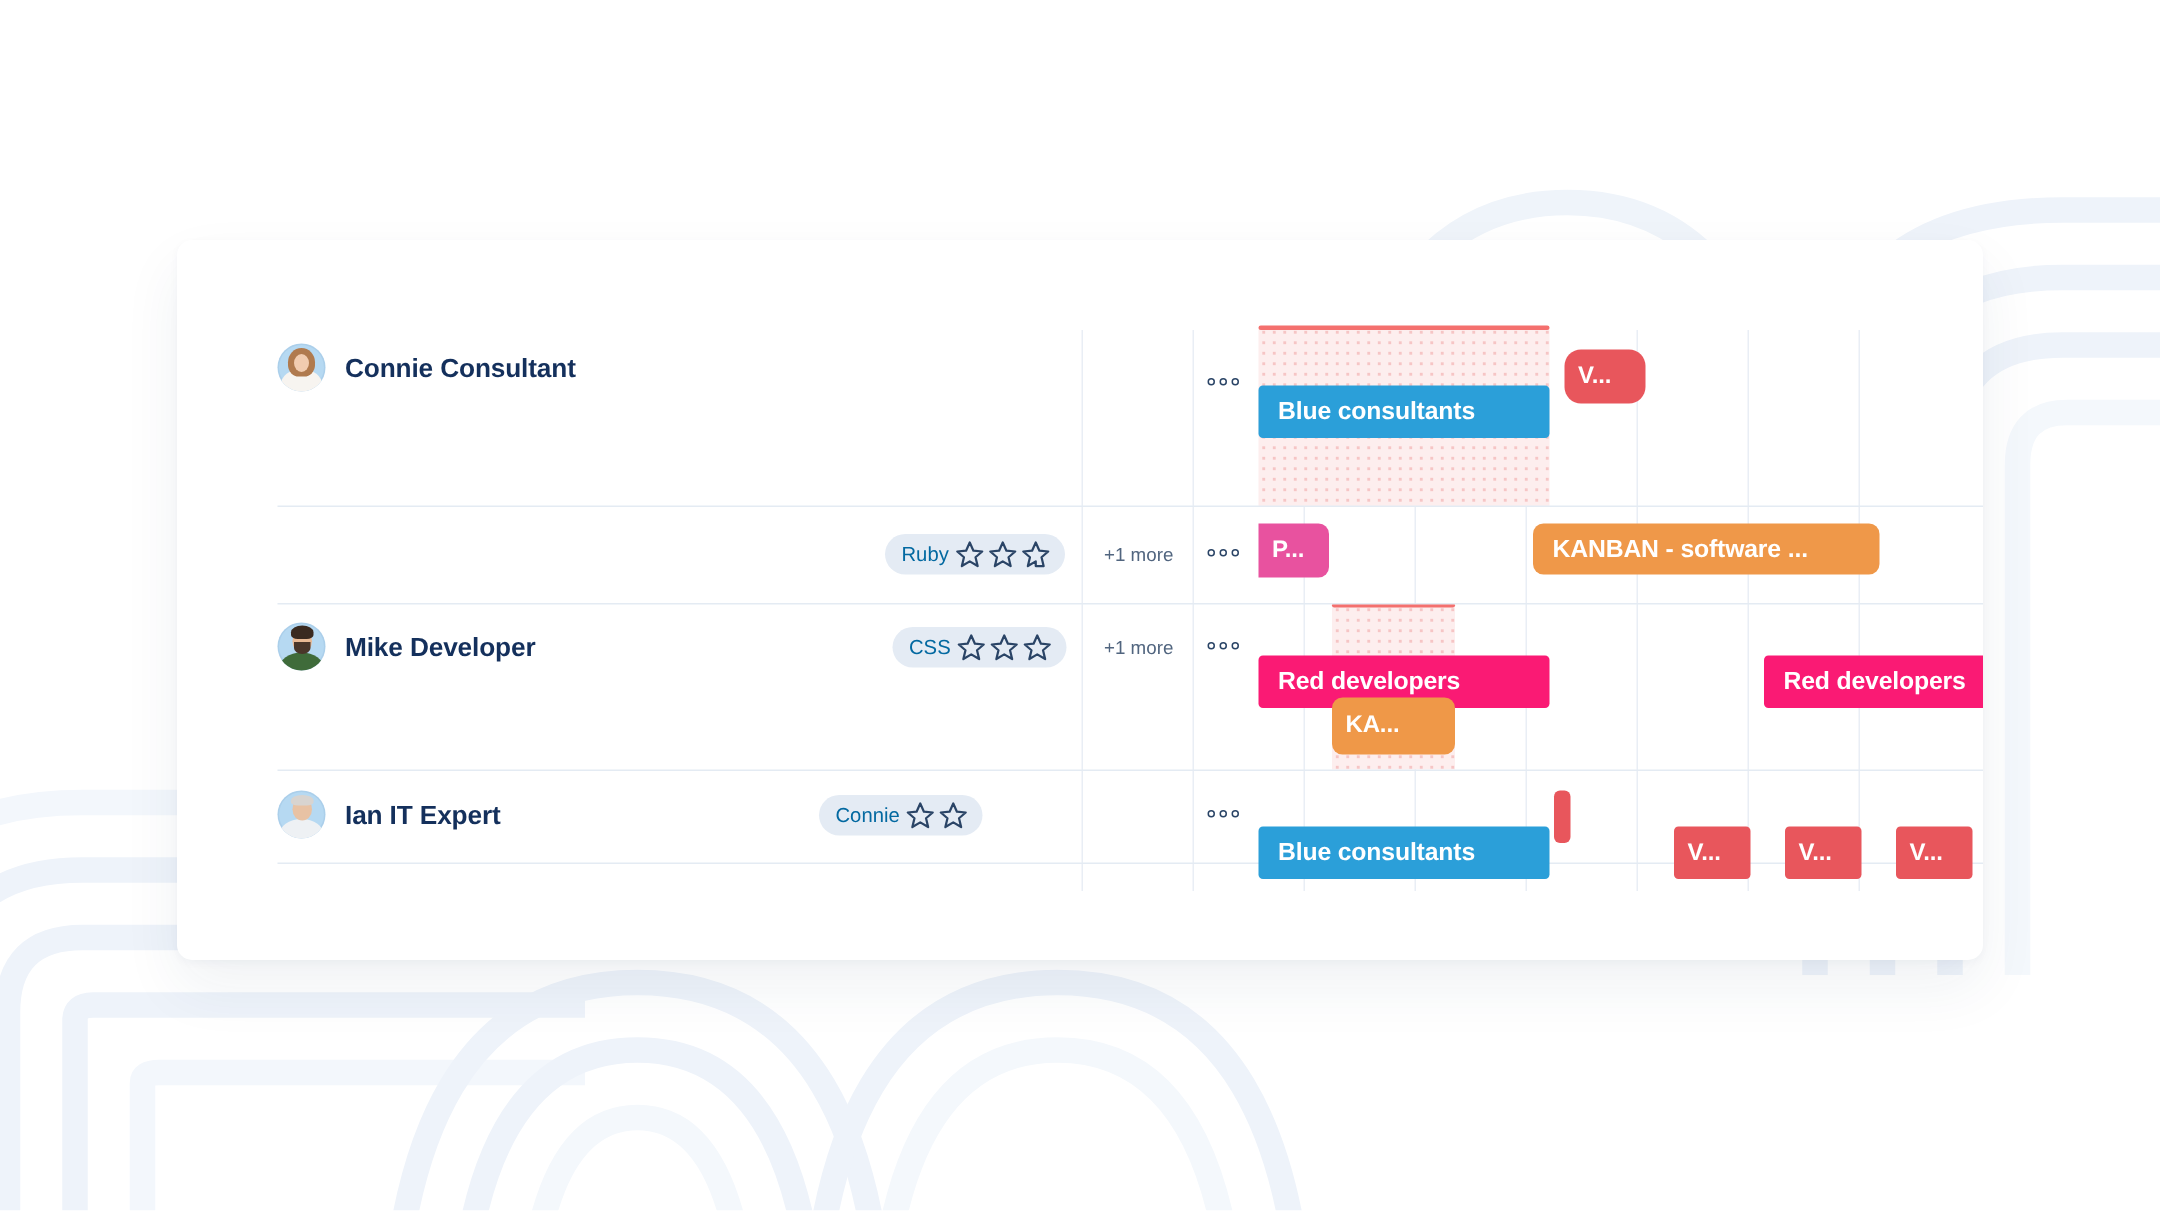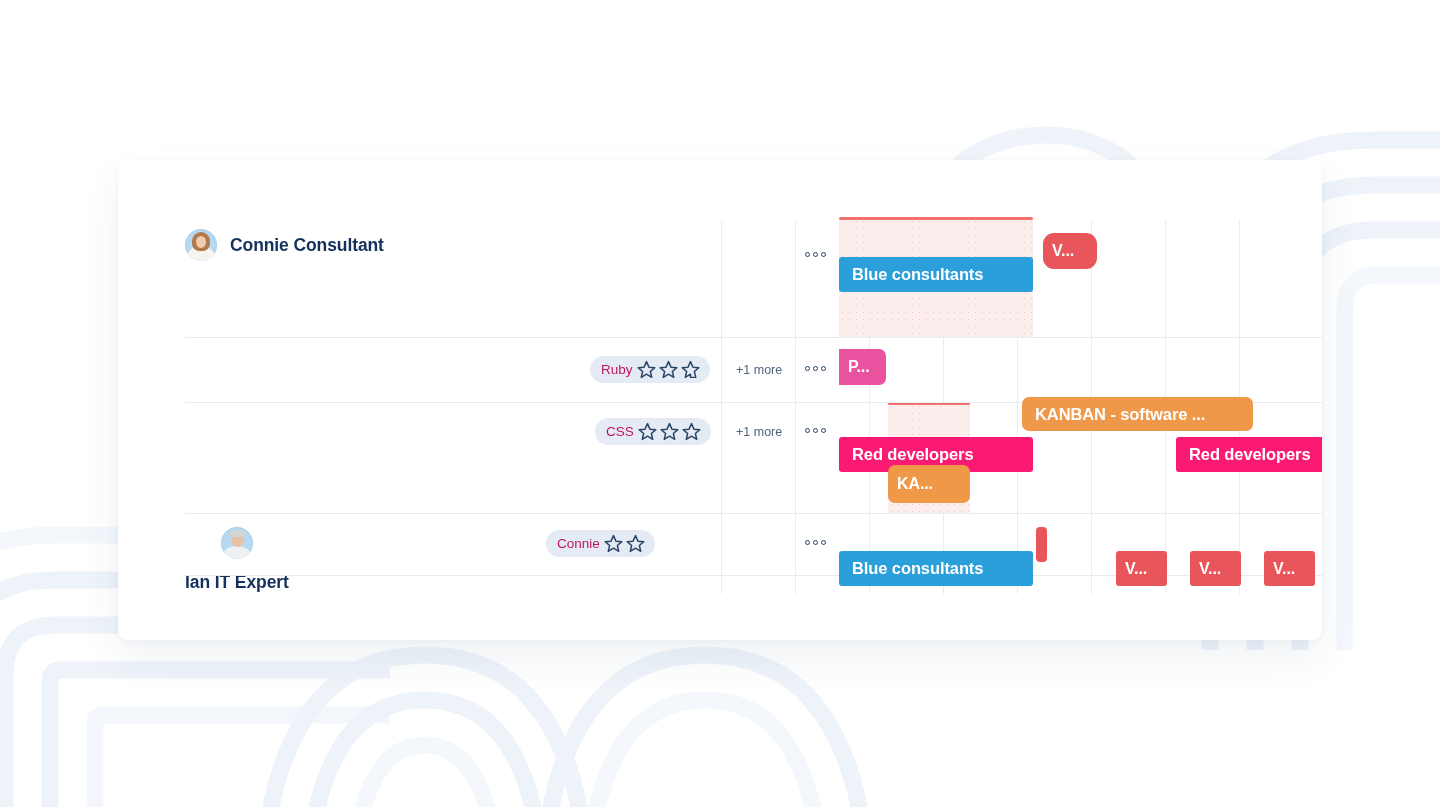--- a/index.html
+++ b/index.html
@@ -50,21 +50,21 @@
     font-size: 17.5px; font-weight: 700; color: #14305c;
     letter-spacing: -0.1px; white-space: nowrap;
   }
 
   
   .skill-chip {
     position: absolute; display: flex; align-items: center; gap: 3px;
     background: #e4ebf4; border-radius: 14px; padding: 4px 9px 4px 11px;
     height: 27px;
   }
-  .skill-name { font-size: 13.5px; color: #be185d; white-space: nowrap; }
+  .skill-name { font-size: 13.5px; color: #0369a1; white-space: nowrap; }
   .stars { display: flex; align-items: center; gap: 1px; }
   .stars svg { display: block; }
   .more {
     position: absolute; font-size: 12.5px; color: #51657f; white-space: nowrap;
   }
   .dots {
     position: absolute; display: flex; gap: 3px; align-items: center;
     cursor: pointer;
   }
   .dots i {
@@ -207,20 +207,29 @@
         <div class="more" style="left:618px; top:26px;">+1 more</div>
         <div class="dots" style="left:687px; top:29px;">
           <i></i>
             <i></i>
             <i></i>
         </div>
       </div>
 
       <div class="row" style="top:242px; height:111px;">
         <div class="row-sep"></div>
+        <div class="person" style="top:13px;">
+          <span class="avatar">
+            <span class="body" style="left:1px; top:20px; width:30px; height:22px; background:#3f6b3a;"></span>
+            <span class="head" style="left:10px; top:5px; width:13px; height:15px; background:#e9b994;"></span>
+            <span class="head" style="left:9px; top:2px; width:15px; height:9px; background:#3a2a20; border-radius:50% 50% 30% 30%;"></span>
+            <span class="head" style="left:11px; top:13px; width:11px; height:8px; background:#4a362a; border-radius:0 0 50% 50%;"></span>
+          </span>
+          <span class="pname">Mike Developer</span>
+        </div>
         <div class="skill-chip" style="left:477px; top:16px;">
           <span class="skill-name">CSS</span>
           <span class="stars">
             <svg width="21" height="21" viewBox="0 0 24 24" fill="none" stroke="#2a4466" stroke-width="1.7" stroke-linejoin="round">
                 <polygon points="12,3 14.8,9.3 21.5,9.9 16.4,14.3 18,21 12,17.4 6,21 7.6,14.3 2.5,9.9 9.2,9.3"></polygon>
               </svg>
             <svg width="21" height="21" viewBox="0 0 24 24" fill="none" stroke="#2a4466" stroke-width="1.7" stroke-linejoin="round">
                 <polygon points="12,3 14.8,9.3 21.5,9.9 16.4,14.3 18,21 12,17.4 6,21 7.6,14.3 2.5,9.9 9.2,9.3"></polygon>
               </svg>
             <svg width="21" height="21" viewBox="0 0 24 24" fill="none" stroke="#2a4466" stroke-width="1.7" stroke-linejoin="round">
@@ -231,21 +240,21 @@
         <div class="more" style="left:618px; top:23px;">+1 more</div>
         <div class="dots" style="left:687px; top:26px;">
           <i></i>
             <i></i>
             <i></i>
         </div>
       </div>
 
       <div class="row" style="top:353px; height:62px;">
         <div class="row-sep"></div>
-        <div class="person" style="top:14px;flex-direction:column;">
+        <div class="person" style="top:14px;">
           <span class="avatar">
             <span class="body" style="left:1px; top:19px; width:30px; height:22px; background:#eef1f4;"></span>
             <span class="head" style="left:10px; top:5px; width:13px; height:15px; background:#e8c2a4;"></span>
             <span class="head" style="left:9px; top:3px; width:15px; height:7px; background:#d8d4d0; border-radius:50% 50% 30% 30%;"></span>
           </span>
           <span class="pname">Ian IT Expert</span>
         </div>
         <div class="skill-chip" style="left:428px; top:17px;">
           <span class="skill-name">Connie</span>
           <span class="stars">
@@ -265,21 +274,21 @@
         <div class="rowline" style="top:62px;"></div>
       </div>
     </div>
 
     <div class="bars" style="z-index:3;">
 
       <div class="bar pill" style="left:118px; top:73px; width:194px; height:35px; background:#2b9fd9;">Blue consultants</div>
       <div class="bar striped tiny" style="left:322px; top:73px; width:54px; height:36px; background:#e8565c; border-radius:11px;">V...</div>
 
       <div class="bar tiny" style="left:118px; top:189px; width:47px; height:36px; background:#e8529f; border-radius:0 7px 7px 0;">P...</div>
-      <div class="bar" style="left:301px; top:189px; width:231px; height:34px; background:#ef9849; border-radius:7px;margin-top:48px;">KANBAN - software ...</div>
+      <div class="bar" style="left:301px; top:189px; width:231px; height:34px; background:#ef9849; border-radius:7px;">KANBAN - software ...</div>
 
       <div class="bar pill" style="left:118px; top:253px; width:194px; height:35px; background:#fa1a74;">Red developers</div>
       <div class="bar tiny" style="left:167px; top:305px; width:82px; height:38px; background:#ef9848; border-radius:7px;">KA...</div>
       <div class="bar pill" style="left:455px; top:253px; width:194px; height:35px; background:#fa1a74;">Red developers</div>
 
       <div class="bar pill" style="left:118px; top:367px; width:194px; height:35px; background:#2b9fd9;">Blue consultants</div>
       <div class="bar striped" style="left:315px; top:367px; width:11px; height:35px; background:#e8565c; border-radius:4px; padding:0;"></div>
       <div class="bar striped pill tiny" style="left:395px; top:367px; width:51px; height:35px; background:#e8565c;">V...</div>
       <div class="bar striped pill tiny" style="left:469px; top:367px; width:51px; height:35px; background:#e8565c;">V...</div>
       <div class="bar striped pill tiny" style="left:543px; top:367px; width:51px; height:35px; background:#e8565c;">V...</div>

